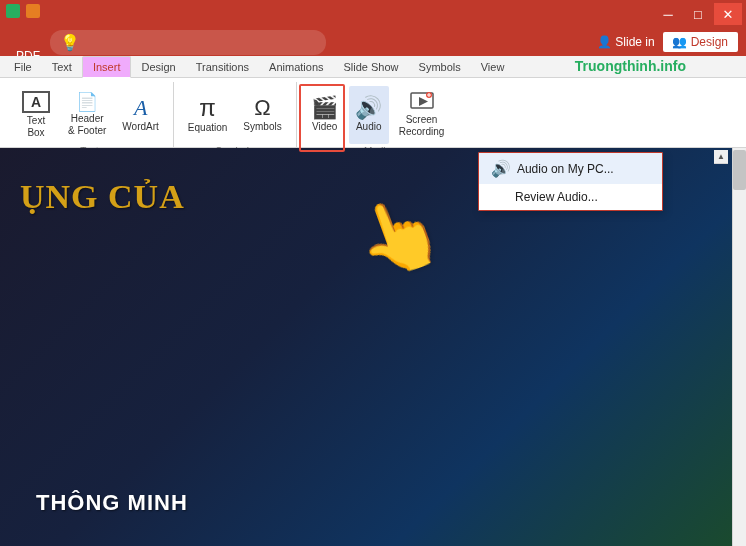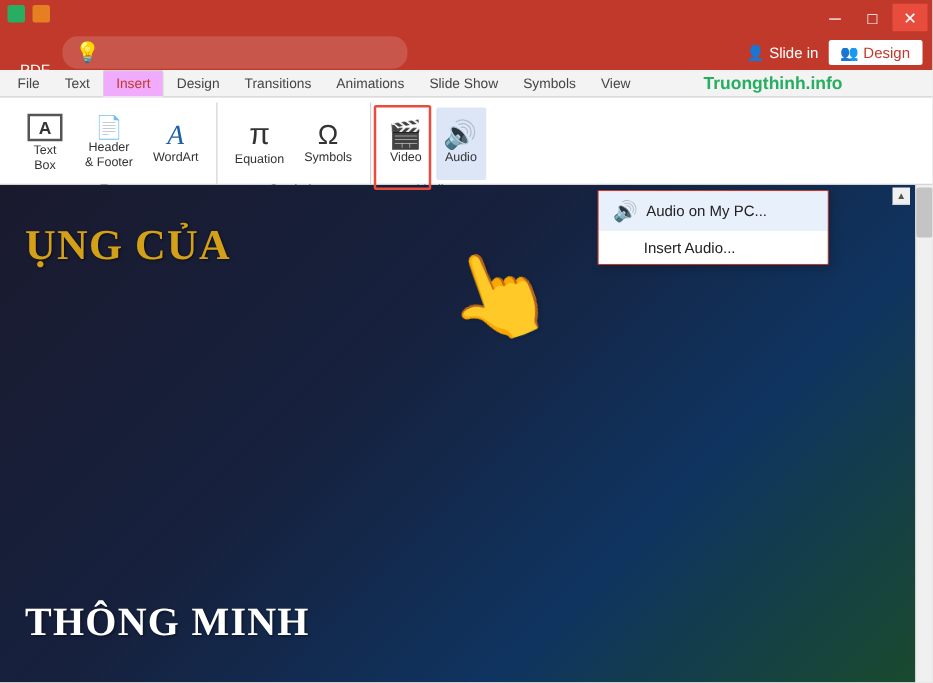--- a/index.html
+++ b/index.html
@@ -225,21 +225,21 @@
       z-index: 5;
     }
     .audio-btn-active {
       background: #dce6f7;
     }
 
     
     .watermark {
       position: absolute;
       top: 58px;
-      right: 72px;
+      right: 60px;
       font-size: 14px;
       font-weight: bold;
       color: #27ae60;
       z-index: 10;
       pointer-events: none;
     }
 
     
     .dropdown-menu {
       position: absolute;
@@ -313,26 +313,27 @@
     }
     .slide-text-line1 {
       font-size: 34px;
       font-weight: bold;
       color: #d4a017;
       font-family: 'Times New Roman', serif;
       text-shadow: 1px 1px 2px rgba(0,0,0,0.5);
       letter-spacing: 1px;
     }
     .slide-text-line2 {
-      font-size: 32px;
+      font-size: 22px;
       font-weight: bold;
       color: white;
-      font-family: Liberation Serif, serif;
+      font-family: Liberation Sans, sans-serif;
       text-shadow: 1px 1px 2px rgba(0,0,0,0.5);
       letter-spacing: 1px;
+      margin-left: 16px;
     }
 
     
     .hand-cursor {
       position: absolute;
       top: 195px;
       left: 355px;
       z-index: 15;
       pointer-events: none;
       font-size: 70px;
@@ -451,37 +452,49 @@
         <div class="ribbon-btn">
           <div class="ribbon-btn-icon" style="font-size:22px;">🎬</div>
           <div class="ribbon-btn-label">Video</div>
         </div>
 
         <div class="ribbon-btn audio-btn-active" style="border:none; background:#dce6f7; position:relative; z-index:6;">
           <div class="ribbon-btn-icon" style="font-size:22px;">🔊</div>
           <div class="ribbon-btn-label">Audio</div>
         </div>
 
+        <div class="ribbon-btn">
+          <div class="ribbon-btn-icon" style="font-size:20px; color:#888; display:flex; align-items:center; gap:2px;">
+            <svg width="24" height="20" viewBox="0 0 24 20">
+              <rect x="1" y="1" width="22" height="15" rx="1" fill="none" stroke="#555" stroke-width="1.5"></rect>
+              <path d="M9,5 L18,9.5 L9,14 Z" fill="#555"></path>
+              <circle cx="19" cy="3" r="3" fill="#e74c3c"></circle>
+              <line x1="17" y1="3" x2="21" y2="3" stroke="white" stroke-width="1"></line>
+              <line x1="19" y1="1" x2="19" y2="5" stroke="white" stroke-width="1"></line>
+            </svg>
+          </div>
+          <div class="ribbon-btn-label">Screen<br>Recording</div>
+        </div>
       </div>
       <div class="ribbon-group-label">Media</div>
     </div>
 
   </div>
 </div>
 
 <div class="watermark">Truongthinh.info</div>
 
 <div class="dropdown-menu">
   <div class="dropdown-item">
     <span class="dropdown-icon">🔊</span>
     <span>Audio on My PC...</span>
   </div>
   <div class="dropdown-item normal">
     <span class="dropdown-icon" style="width:18px;"></span>
-    <span>Insert Audio...</span>
+    <span>Review Audio...</span>
   </div>
 </div>
 
 <div class="slide-area">
   <div class="slide-content">
     <div class="slide-text-line1">ỤNG CỦA</div>
     <div class="slide-text-line2">THÔNG MINH</div>
   </div>
 </div>
 

